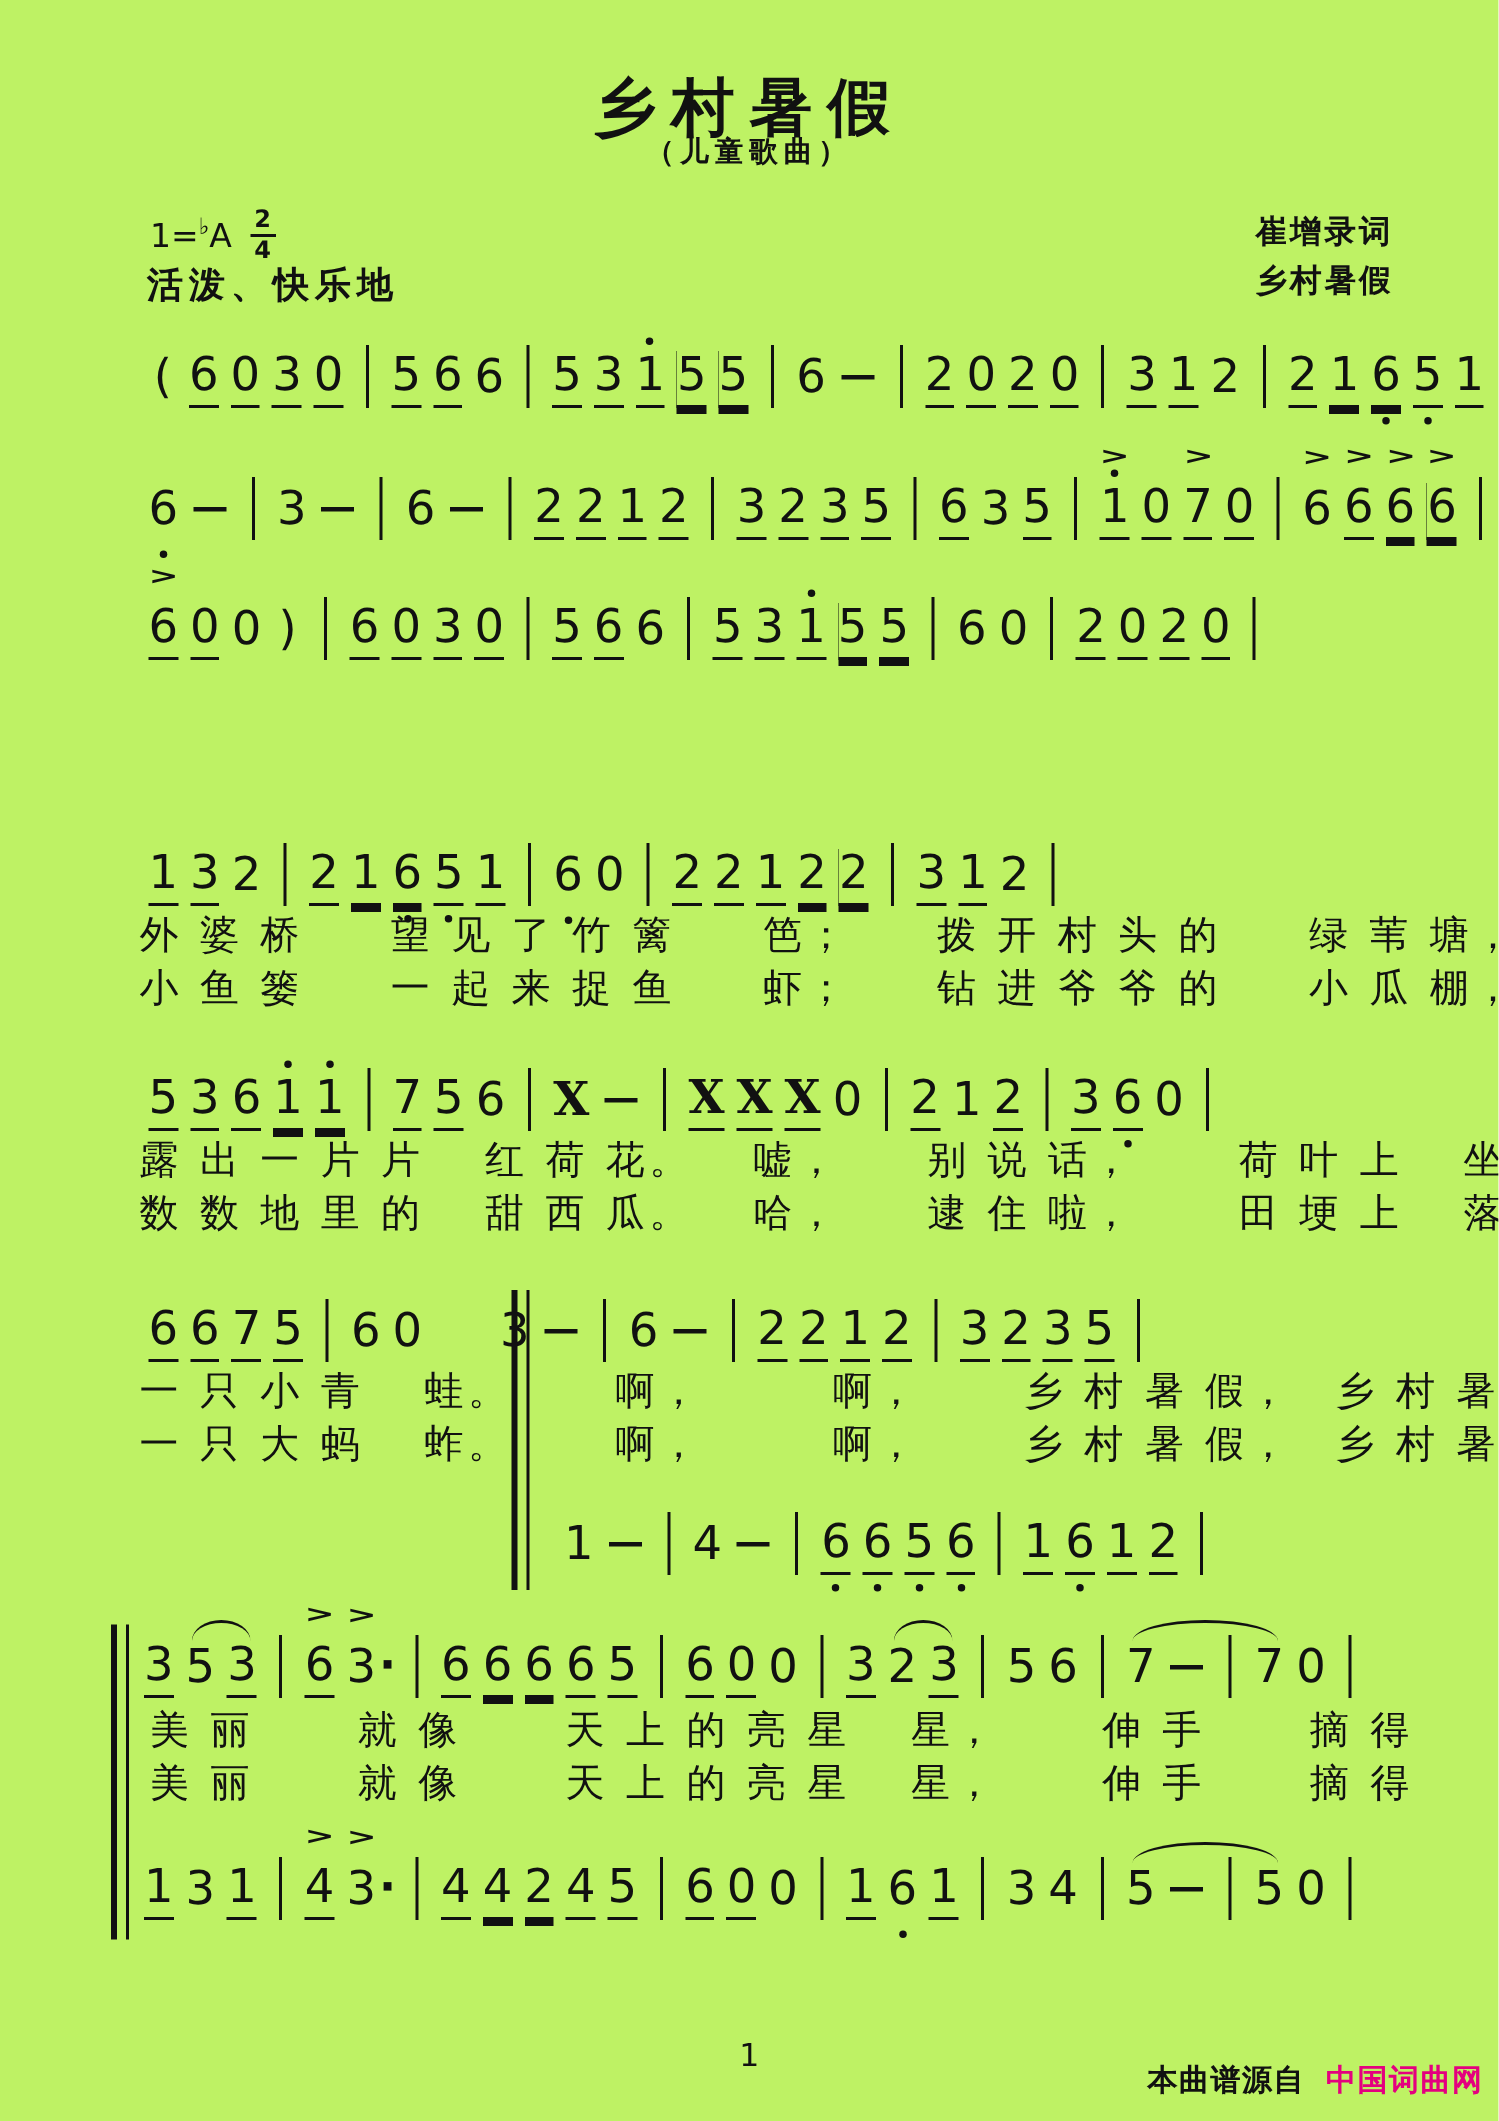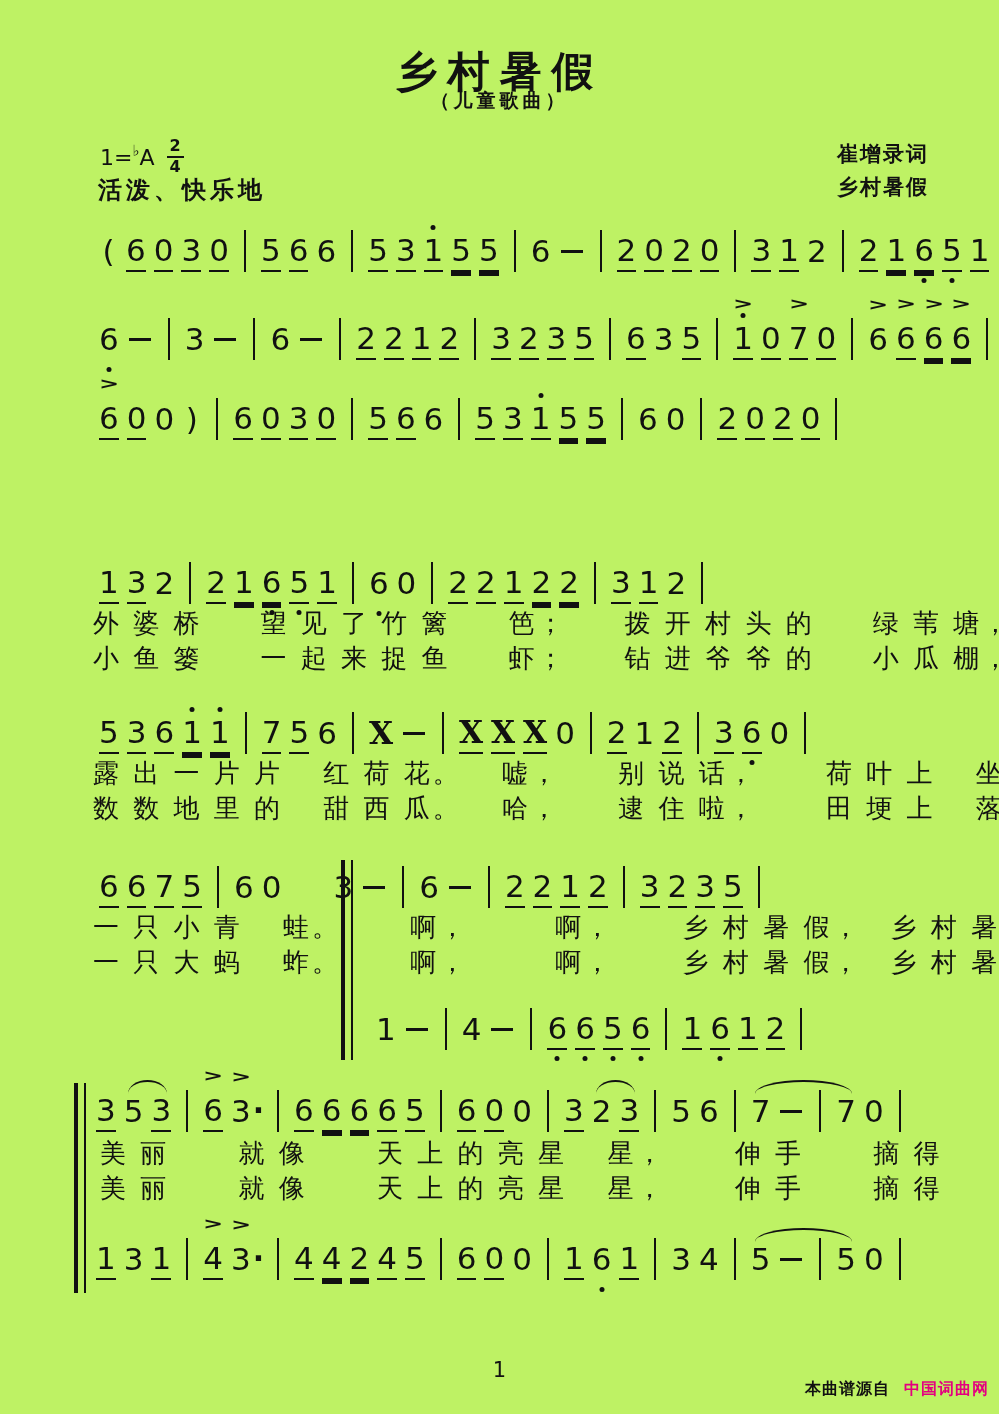--- a/index.html
+++ b/index.html
@@ -38,21 +38,21 @@
   .oct.dn{bottom:-13px;}
   .accent{position:absolute;top:-22px;left:50%;transform:translateX(-50%) scaleX(1.5);
           font-style:normal;font-weight:700;font-size:16px;line-height:1;}
   .slur-group{position:relative;display:inline-flex;align-items:center;}
   .slur-group::before{content:'';position:absolute;left:8px;right:8px;top:-10px;height:14px;
           border-top:2.5px solid #111;border-radius:50% 50% 0 0 / 14px 14px 0 0;}
   .sys-bracket{position:absolute;width:6px;border-left:4px solid #111;border-right:2px solid #111;}
   .lyric-line{position:absolute;font-size:26px;letter-spacing:3px;white-space:pre;font-weight:500;}
   
   .pageno{position:absolute;bottom:32px;left:0;right:0;text-align:center;font-size:21px;}
-  .footer{position:absolute;bottom:14px;right:10px;font-size:16px;font-weight:700;letter-spacing:1px;}
+  .footer{position:absolute;bottom:14px;right:10px;font-size:20px;font-weight:700;letter-spacing:1px;}
   .footer .site{margin-left:14px;}
 </style>
 </head>
 <body>
 
 <div class="page">
   <div class="title">乡村暑假</div>
   <div class="subtitle">（儿童歌曲）</div>
 
   <div class="keysig"><span>1=</span><span class="flat">♭</span><span>A</span><span class="meter">

